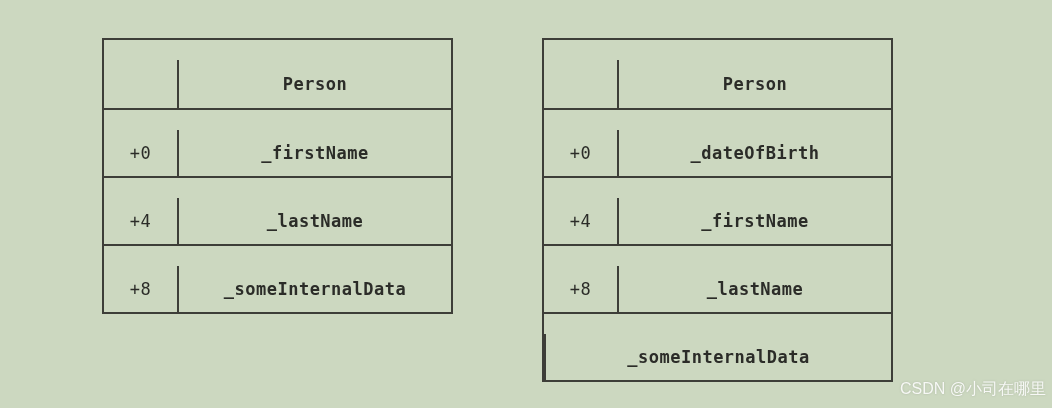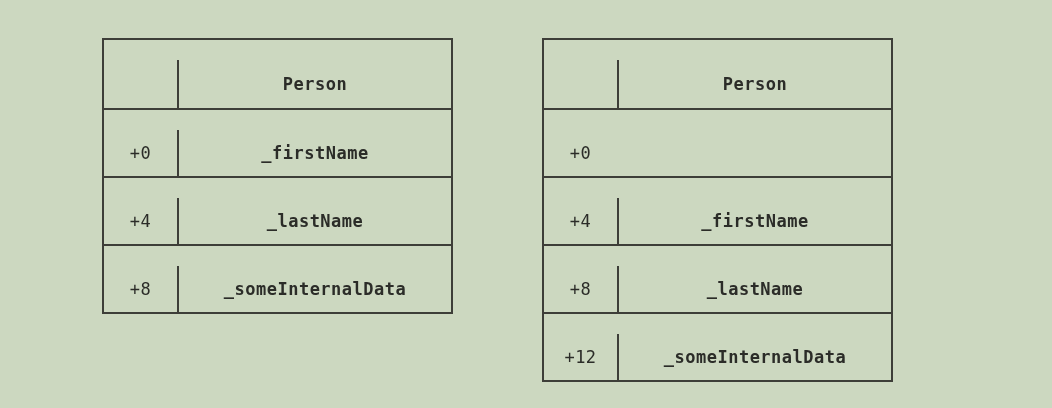--- a/index.html
+++ b/index.html
@@ -85,29 +85,30 @@
     </div>
   </div>
 
   <div class="memtable" style="left:542px; top:38px; width:351px;">
     <div class="row">
       <div class="cell offset"></div>
       <div class="cell label title">Person</div>
     </div>
     <div class="row">
       <div class="cell offset">+0</div>
+      <div class="cell label">_dateOfBirth</div>
     </div>
     <div class="row">
       <div class="cell offset">+4</div>
       <div class="cell label">_firstName</div>
     </div>
     <div class="row">
       <div class="cell offset">+8</div>
       <div class="cell label">_lastName</div>
     </div>
     <div class="row">
-      <div class="cell offset">+12</div>
       <div class="cell label">_someInternalData</div>
     </div>
   </div>
 
+  <div class="watermark">CSDN @小司在哪里</div>
 
 </div>
 
 </body></html>

